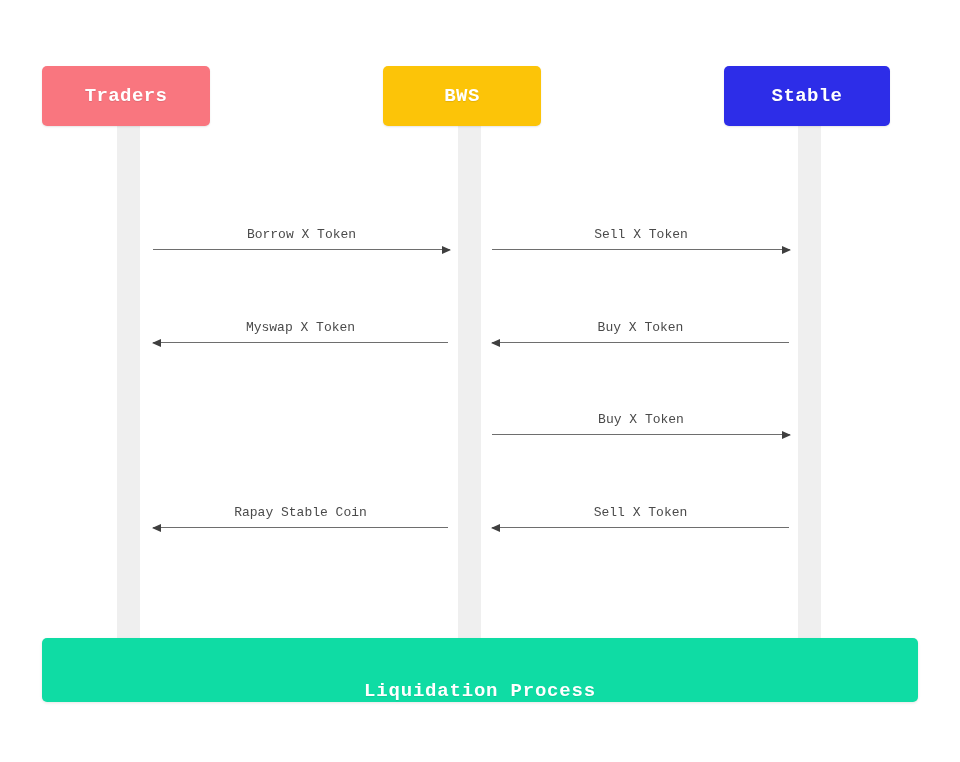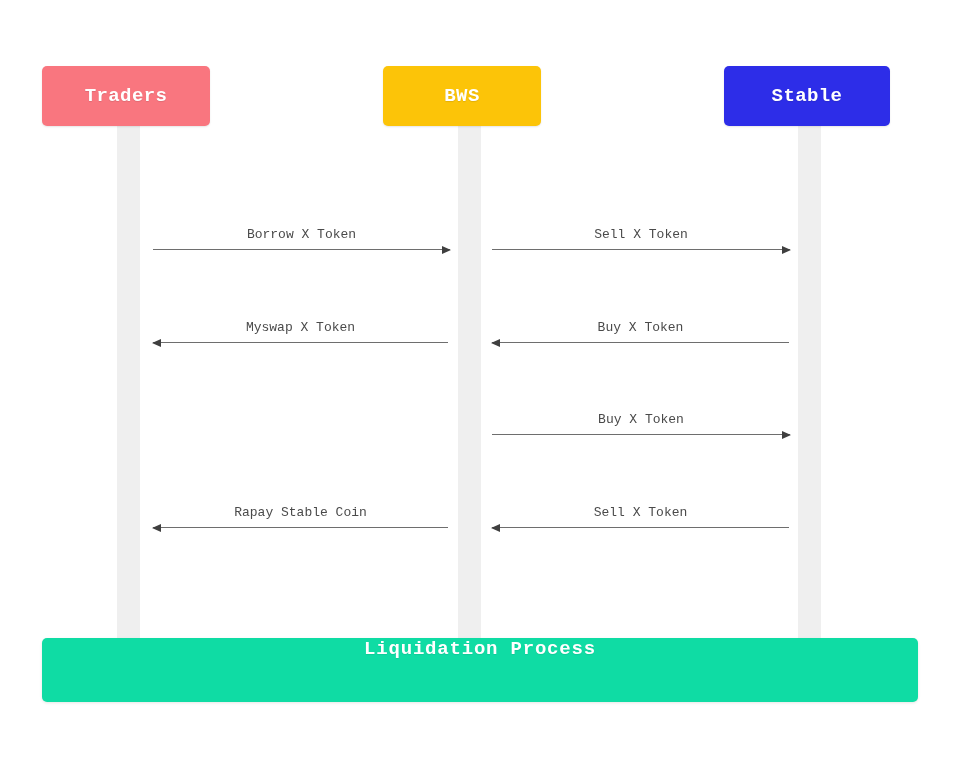--- a/index.html
+++ b/index.html
@@ -92,21 +92,21 @@
 
   
   #footer-banner {
     position: absolute;
     left: 42px;
     top: 638px;
     width: 876px;
     height: 64px;
     border-radius: 5px;
     display: flex;
-    align-items: flex-start;
+    align-items: flex-end;
     justify-content: center;
     box-shadow: 0 1px 3px rgba(0,0,0,0.10);
   }
   #footer-banner .banner-label {
     font-size: 19px;
     font-weight: bold;
     color: #ffffff;
     letter-spacing: 0.8px;
     text-shadow: 0 1px 1px rgba(0,0,0,0.08);
     white-space: nowrap;

